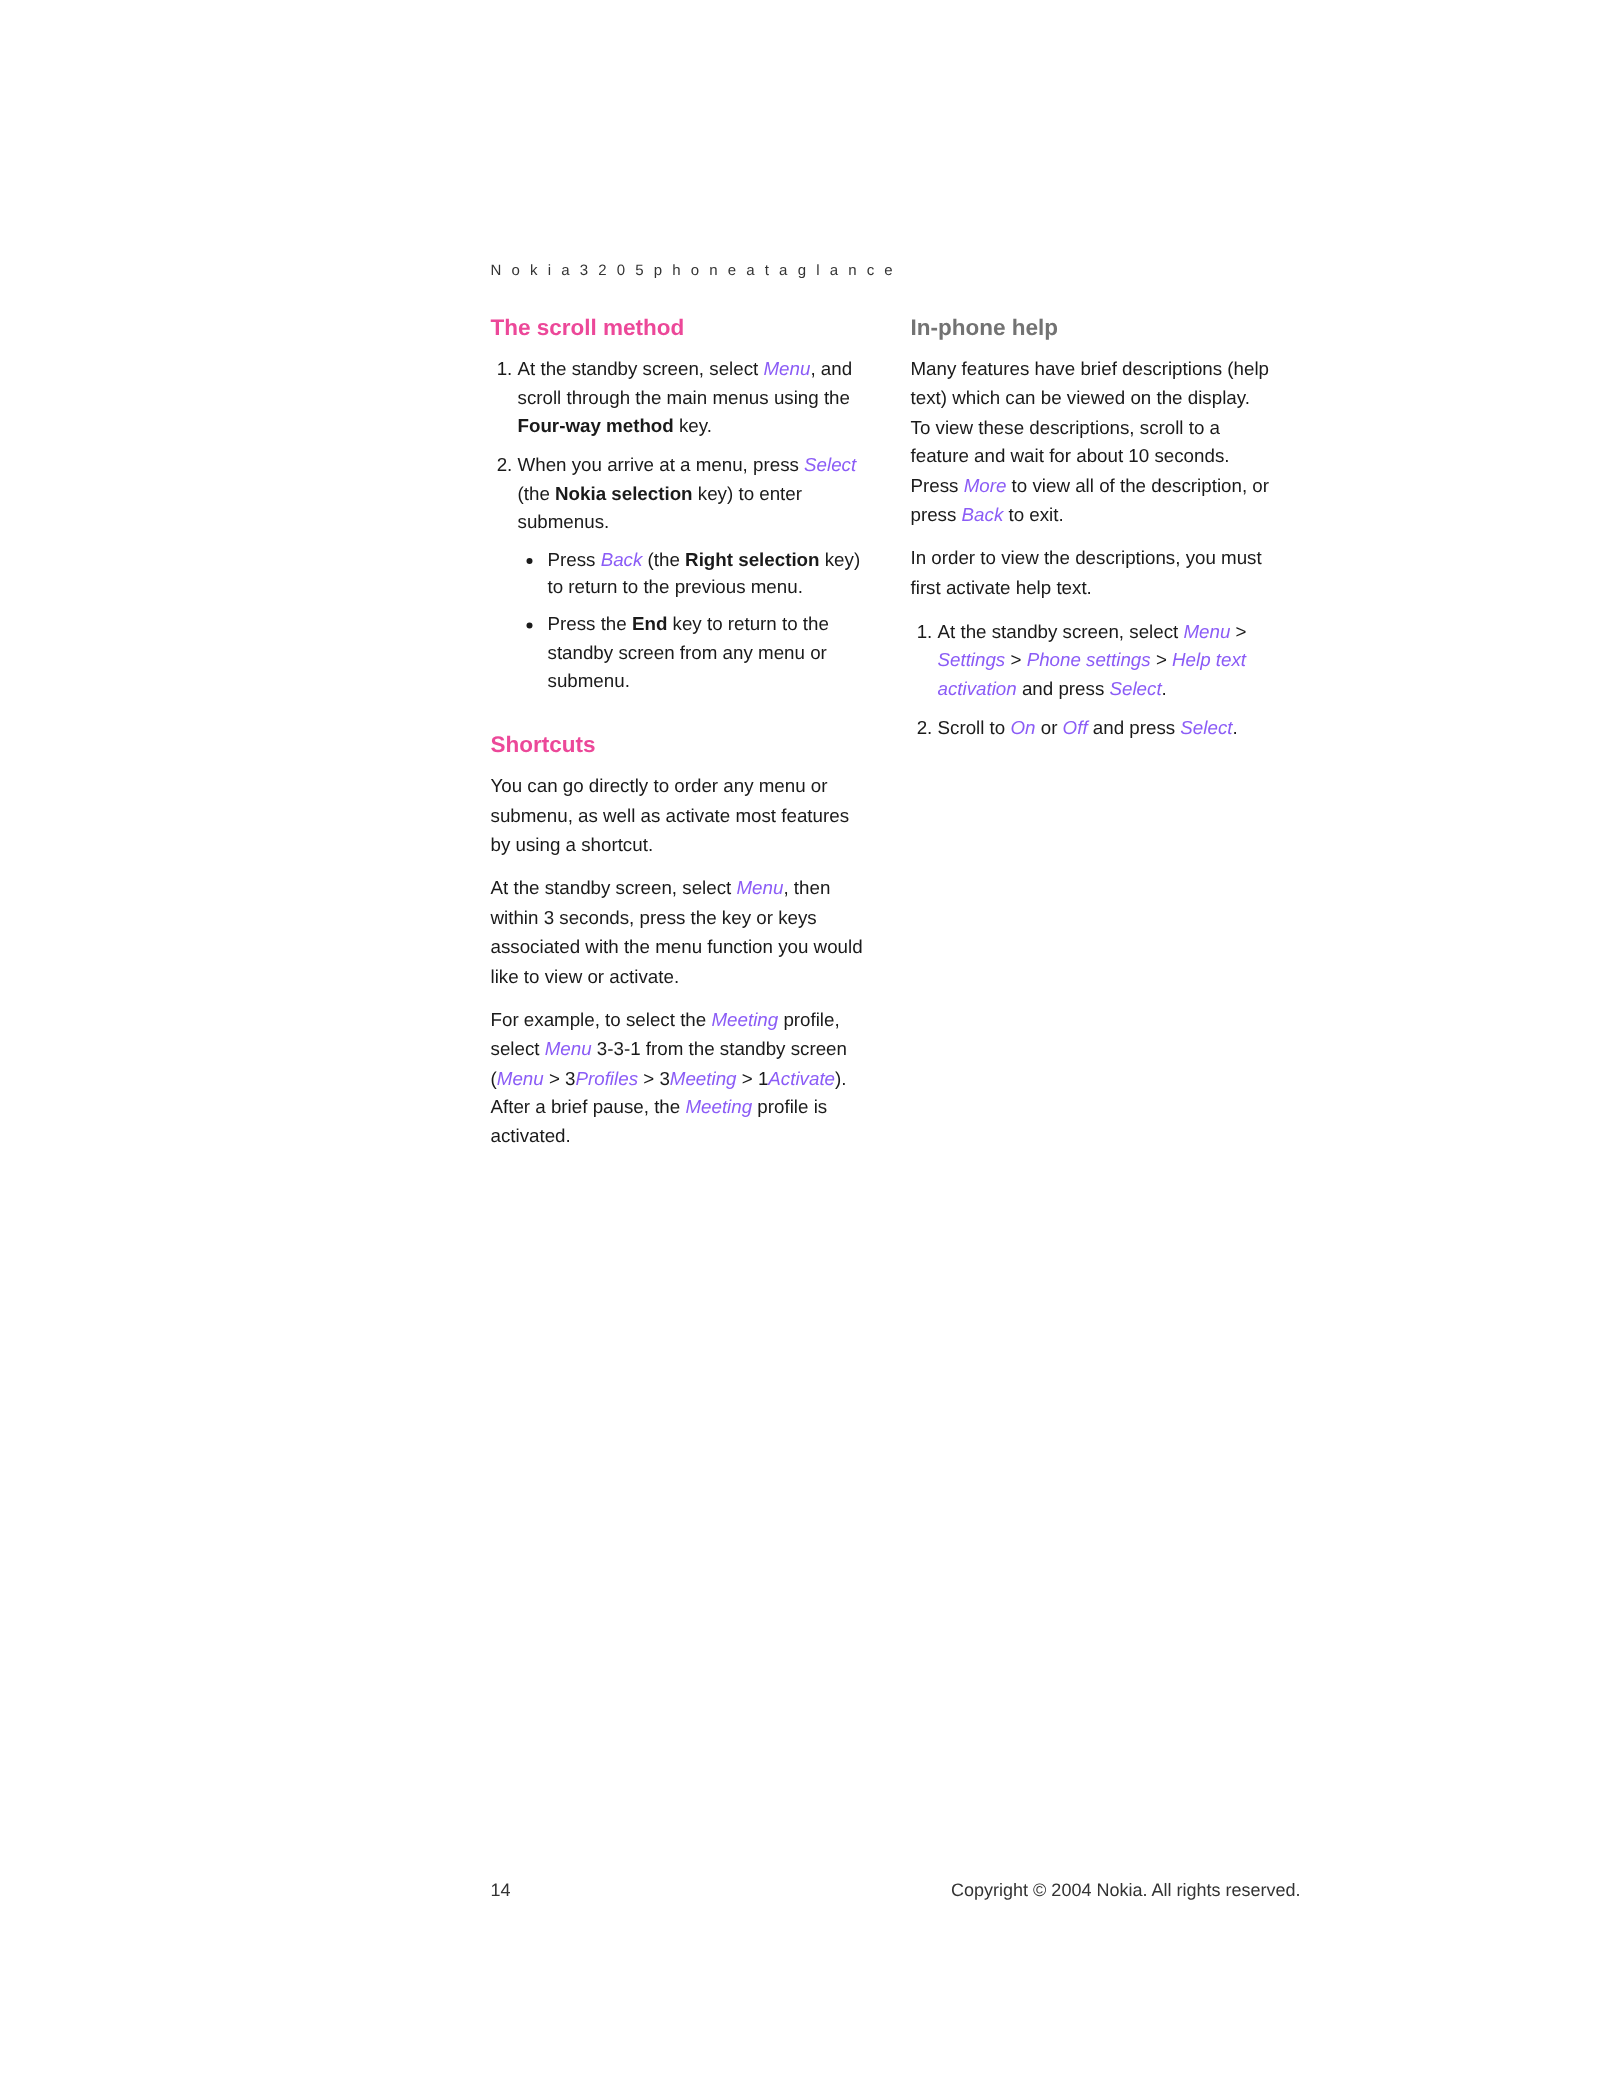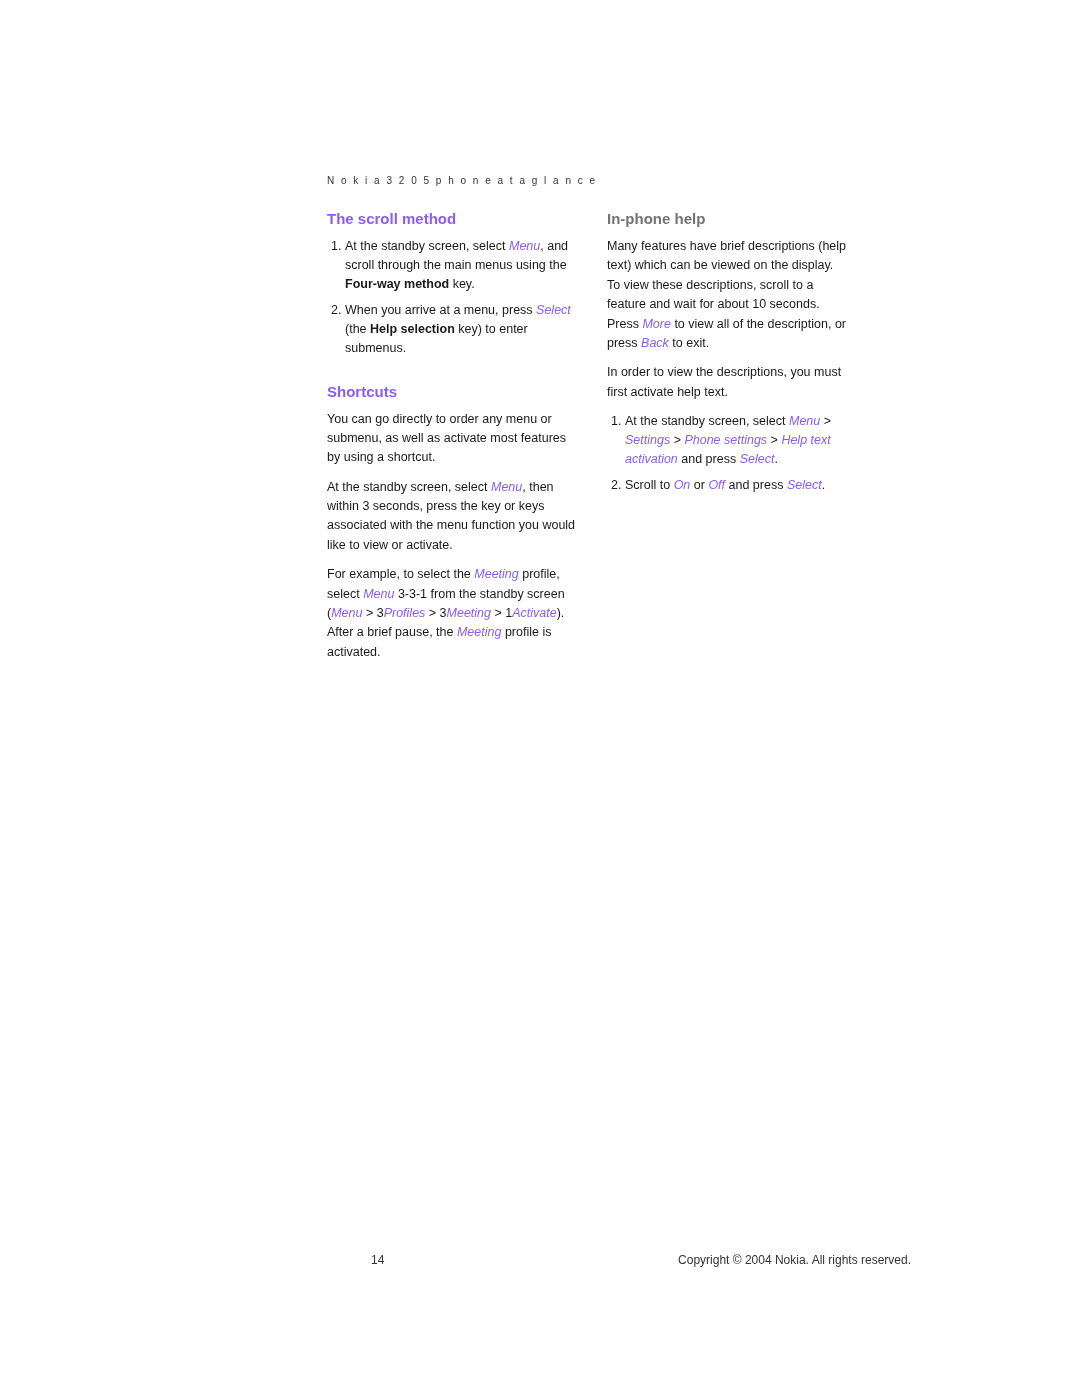--- a/index.html
+++ b/index.html
@@ -57,21 +57,21 @@
     }
 
     .section-title {
       font-size: 15px;
       font-weight: bold;
       color: #737373;
       margin-bottom: 10px;
     }
 
     .section-title.blue {
-      color: #8b5cf6;
+      color: #ec4899;
     }
 
     ol {
       padding-left: 18px;
       margin-bottom: 10px;
     }
 
     ol li {
       margin-bottom: 8px;
       font-size: 12.5px;
@@ -111,21 +111,20 @@
 
     .page-footer {
       position: absolute;
       bottom: 130px;
       left: 270px;
       width: 540px;
       display: flex;
       justify-content: space-between;
       font-size: 12px;
       color: #333;
-      margin-left: 44px;
     }
 
     .in-phone-help {
       margin-top: 0;
     }
   </style>
 </head>
 <body>
 
 <div class="page">
@@ -136,21 +135,29 @@
 
     <div class="left-column">
 
       <div>
         <div class="section-title blue">The scroll method</div>
         <ol>
           <li>
             At the standby screen, select <span class="italic-green">Menu</span>, and scroll through the main menus using the <span class="bold">Four-way method</span> key.
           </li>
           <li>
-            When you arrive at a menu, press <span class="italic-green">Select</span> (the <span class="bold">Help selection</span> key) to enter submenus.
+            When you arrive at a menu, press <span class="italic-green">Select</span> (the <span class="bold">Nokia selection</span> key) to enter submenus.
+            <ul>
+              <li>
+                Press <span class="italic-green">Back</span> (the <span class="bold">Right selection</span> key) to return to the previous menu.
+              </li>
+              <li>
+                Press the <span class="bold">End</span> key to return to the standby screen from any menu or submenu.
+              </li>
+            </ul>
           </li>
         </ol>
       </div>
 
       <div class="shortcuts-section">
         <div class="section-title blue">Shortcuts</div>
         <p>You can go directly to order any menu or submenu, as well as activate most features by using a shortcut.</p>
         <p>
           At the standby screen, select <span class="italic-green">Menu</span>, then within 3 seconds, press the key or keys associated with the menu function you would like to view or activate.
         </p>

